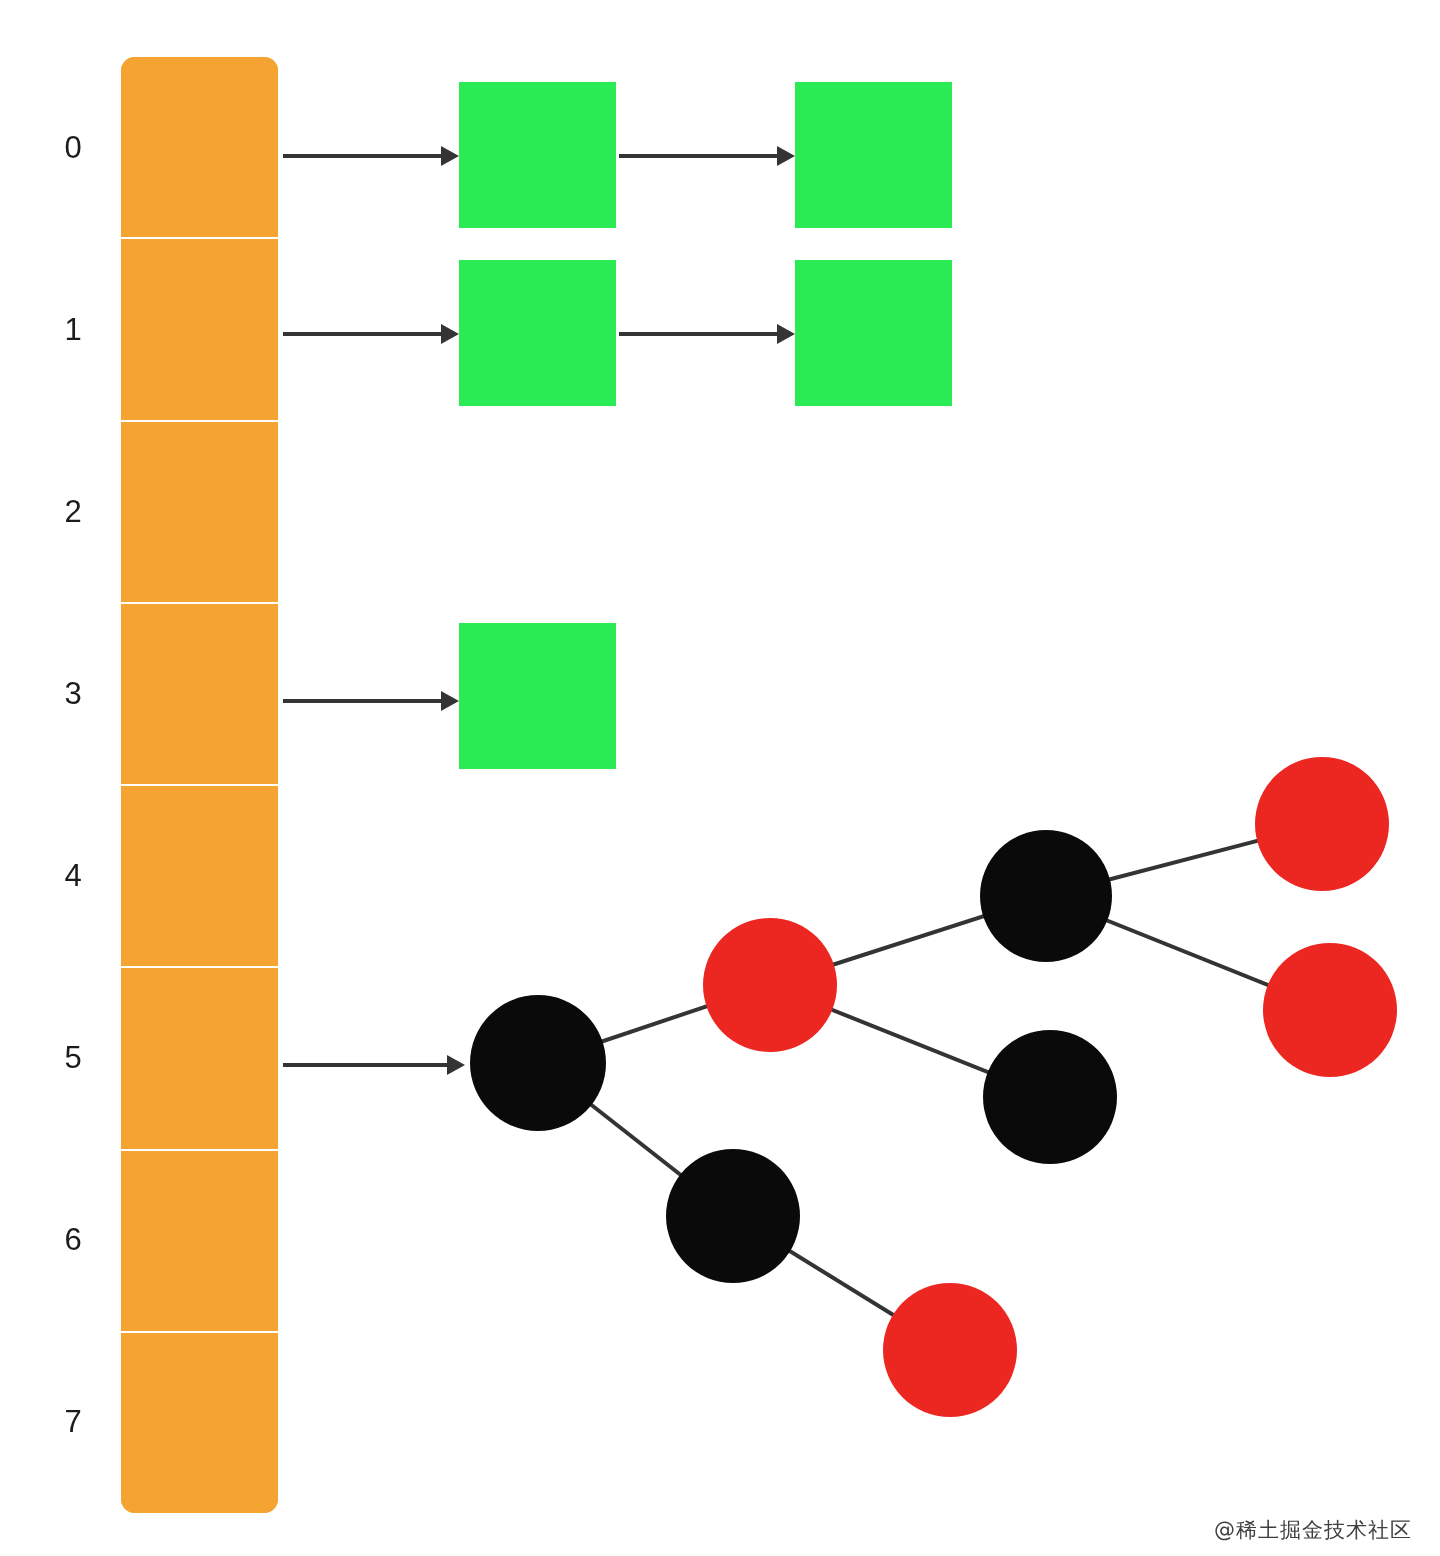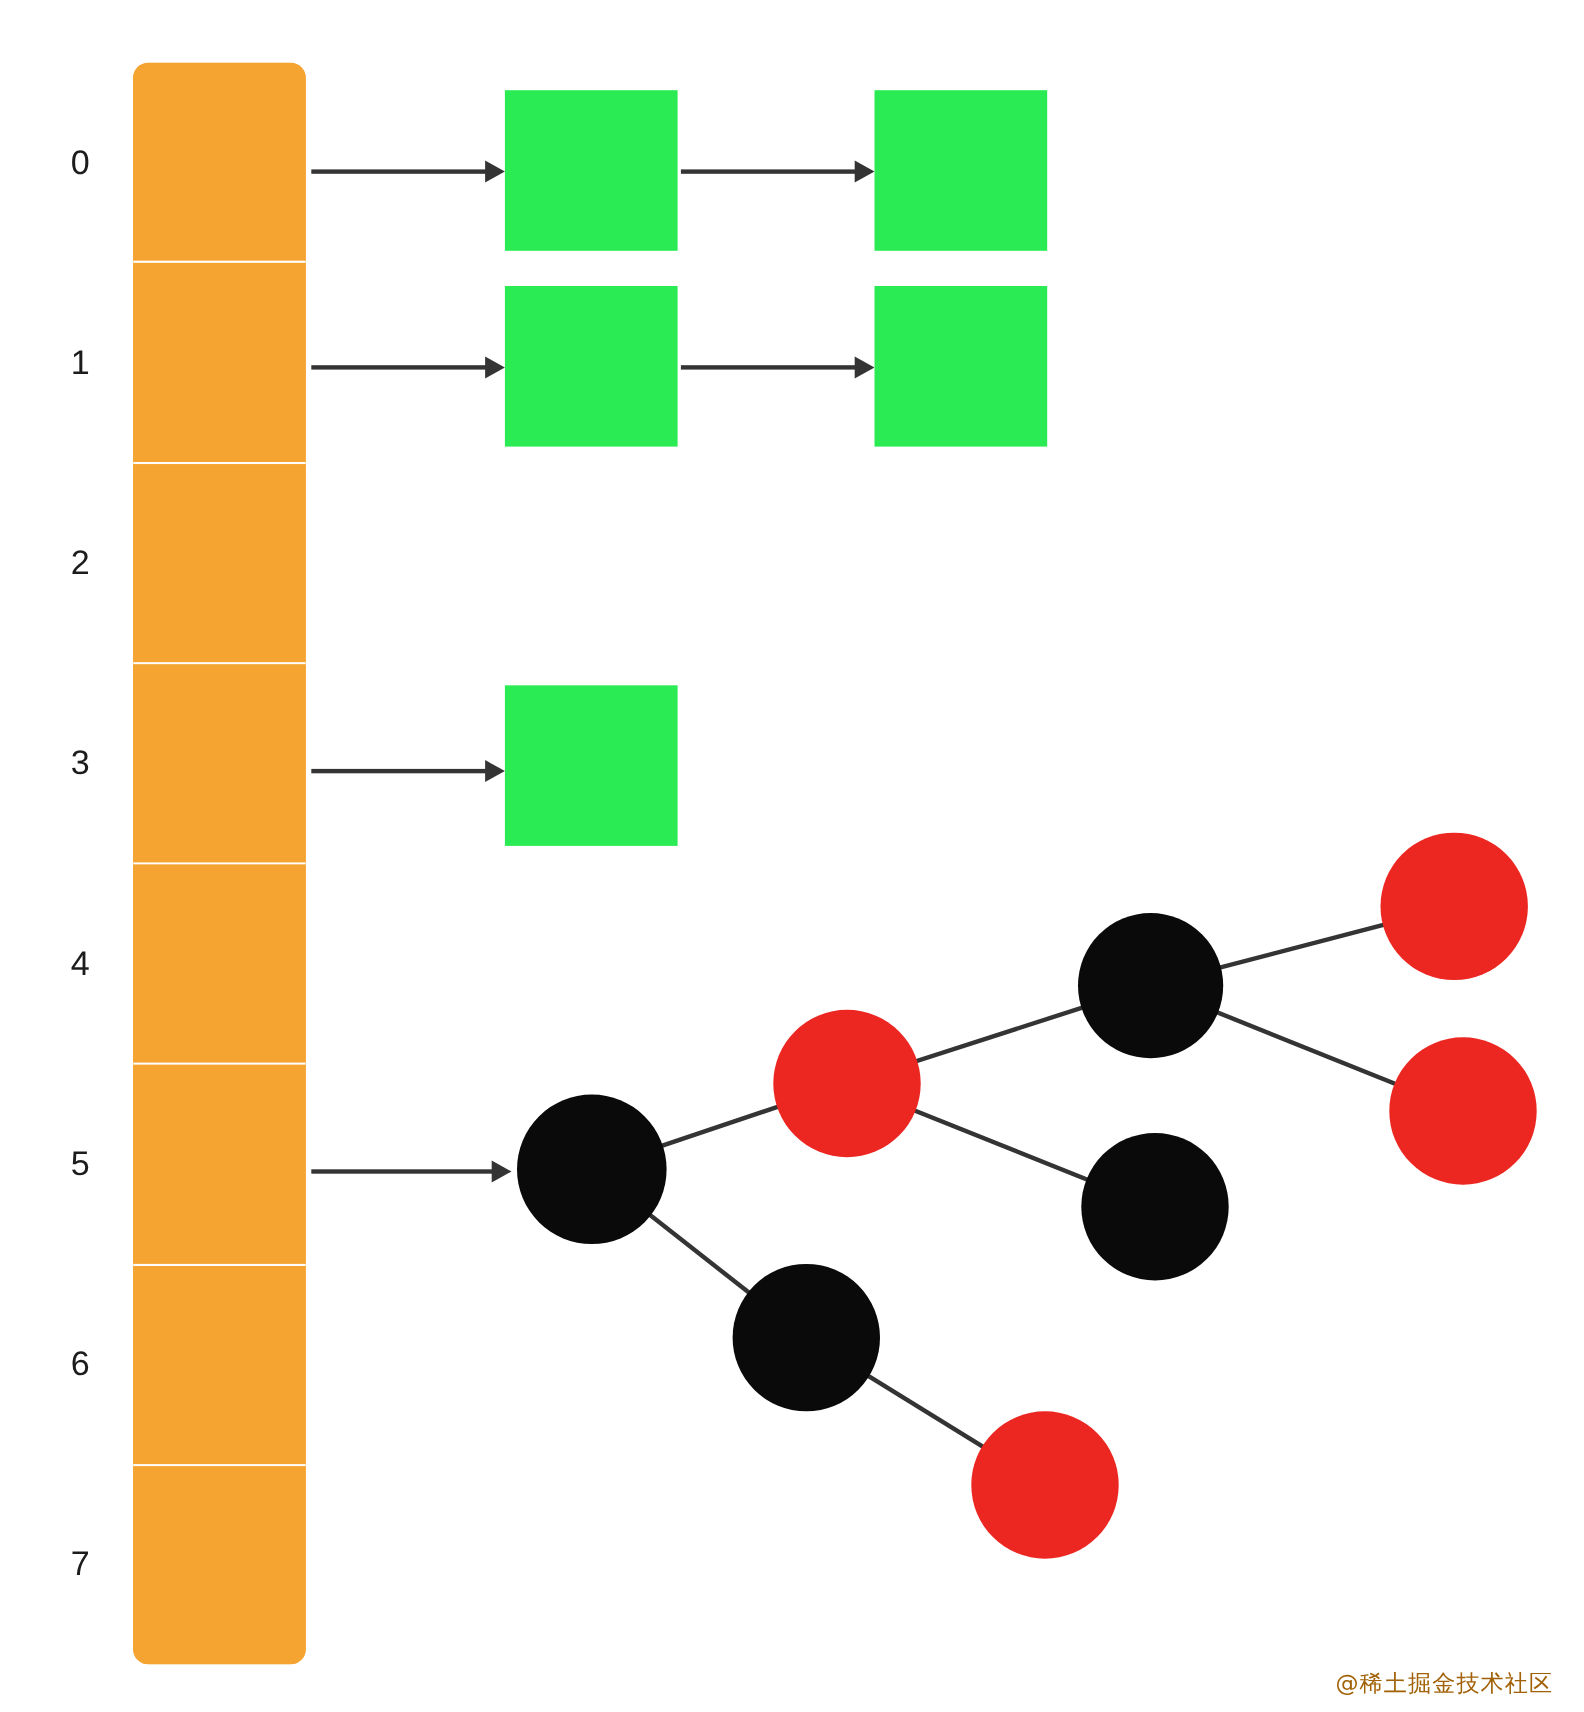--- a/index.html
+++ b/index.html
@@ -95,21 +95,21 @@
     border-radius: 50%;
   }
   .tree-node.black { background: #0A0A0A; }
   .tree-node.red   { background: #EC2620; }
   
   .watermark {
     position: absolute;
     right: 28px;
     bottom: 12px;
     font-size: 21px;
-    color: #a16207;
+    color: #404040;
     letter-spacing: 1px;
     font-family: "DejaVu Sans", "Liberation Sans", sans-serif;
     white-space: nowrap;
   }
 </style>
 </head>
 <body>
 
 <div id="canvas">
 

